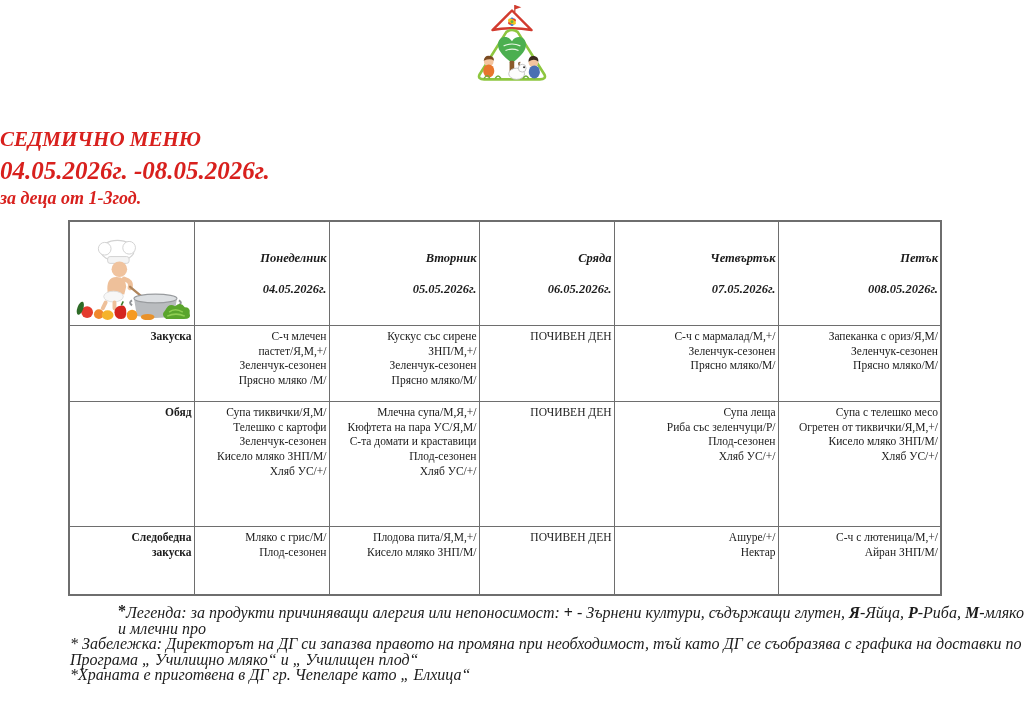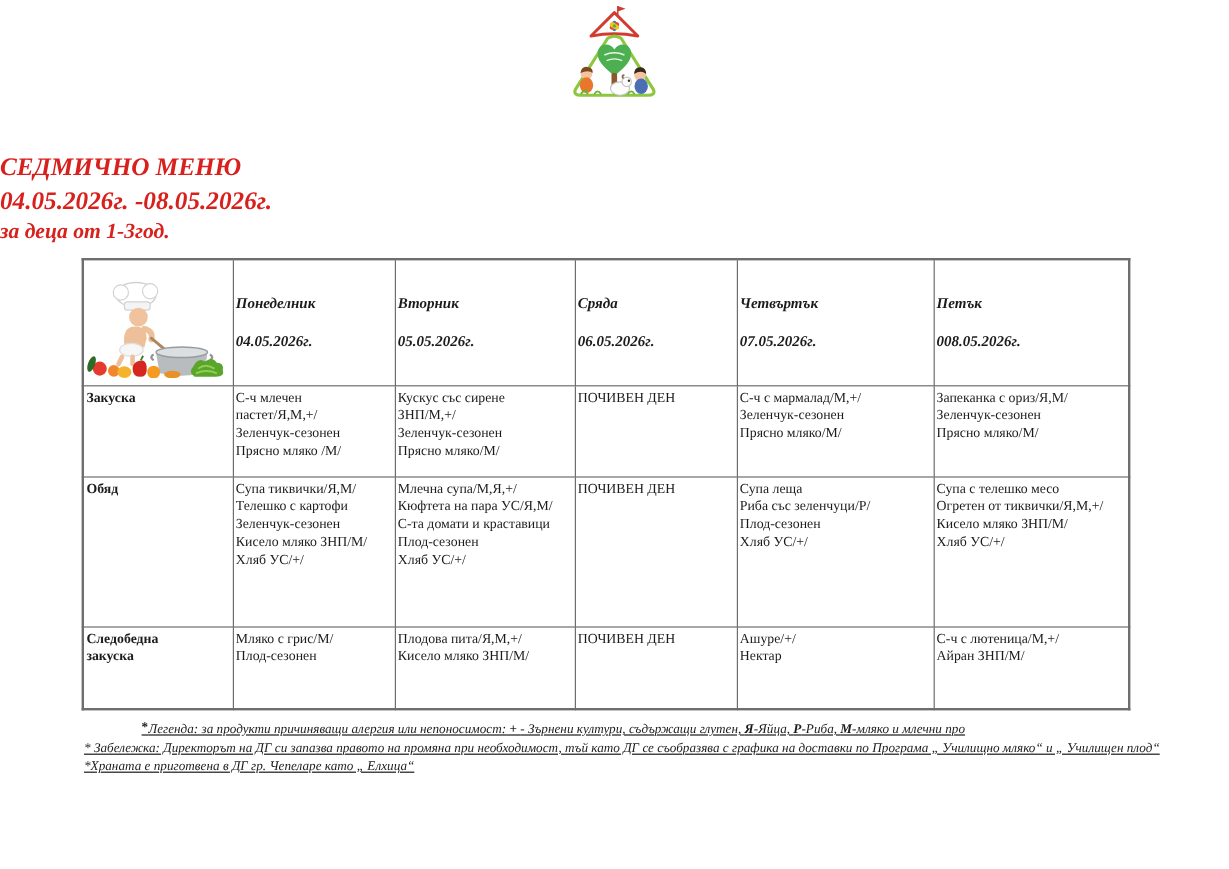--- a/index.html
+++ b/index.html
@@ -5,41 +5,41 @@
   html,body{margin:0;padding:0;}
   body{
     width:1024px;height:724px;background:#ffffff;overflow:hidden;
     font-family:"Liberation Serif","DejaVu Serif",serif;color:#1b1b1b;
     position:relative;
   }
   .logo-wrap{width:1024px;text-align:center;padding-top:4px;height:80px;}
   .title-block{text-align:left;margin-top:42px;line-height:1.32;}
   .title-line{font-weight:bold;font-style:italic;color:#d8201d;}
   .t1{font-size:21px;}
-  .t2{font-size:21px;}
+  .t2{font-size:25px;}
   .t3{font-size:18px;}
   table.menu{
     border-collapse:collapse;table-layout:fixed;
     margin:10px 0 0 68px;width:872px;
     border:2px solid #6e6e6e;
   }
   table.menu th,table.menu td{
     border:1px solid #6e6e6e;
-    vertical-align:top;text-align:left;
+    vertical-align:top;text-align:right;
     font-size:11.5px;line-height:1.28;
     padding:3px 2px 0 2px;
     white-space:pre-line;
     overflow:hidden;
     font-family:Liberation Serif, serif;
   }
   tr.day-row th{padding-top:13px;}
   .day-name,.day-date{font-weight:bold;font-style:italic;font-size:12.5px;}
   .row-label{font-weight:bold;font-size:12px;font-style:normal;}
   .photo-cell{padding:1px !important;}
-  .footnotes{margin:7px 0 0 70px;font-style:italic;font-size:11px;line-height:15.5px;text-decoration:underline;}
+  .footnotes{margin:7px 0 0 70px;font-style:italic;font-size:16px;line-height:15.5px;}
   .fn-legend{padding-left:48px;}
   .fn-star{font-weight:bold;font-style:normal;vertical-align:2px;}
   .fn-bold{font-weight:bold;font-style:normal;}
   .fn-bold-it{font-weight:bold;font-style:italic;}
 </style>
 </head>
 <body>
 
 <div class="logo-wrap">
   <svg width="96" height="80" viewBox="0 0 100 86">

